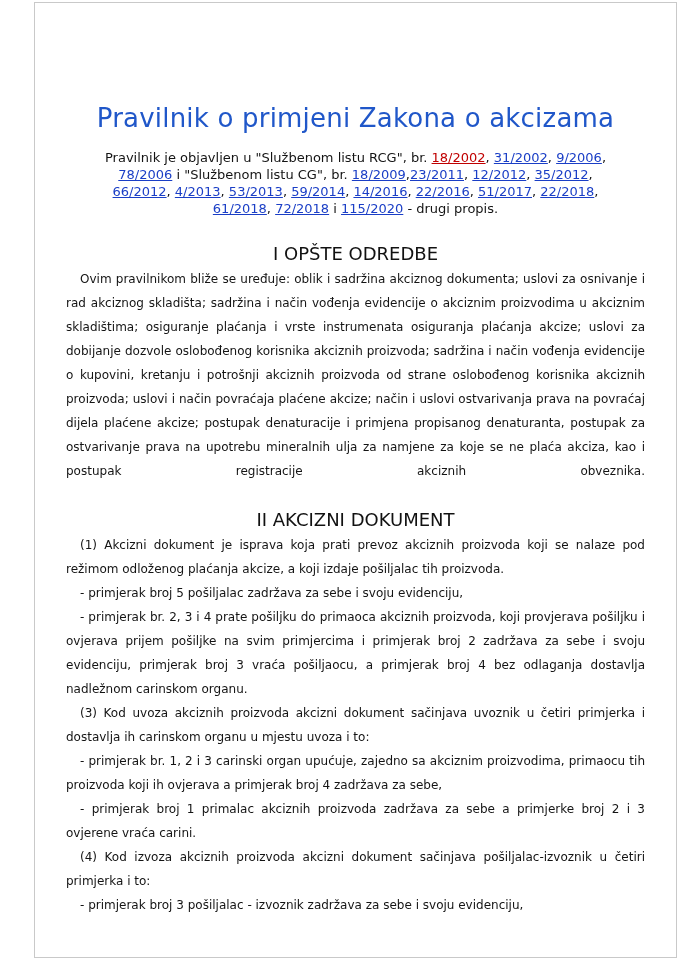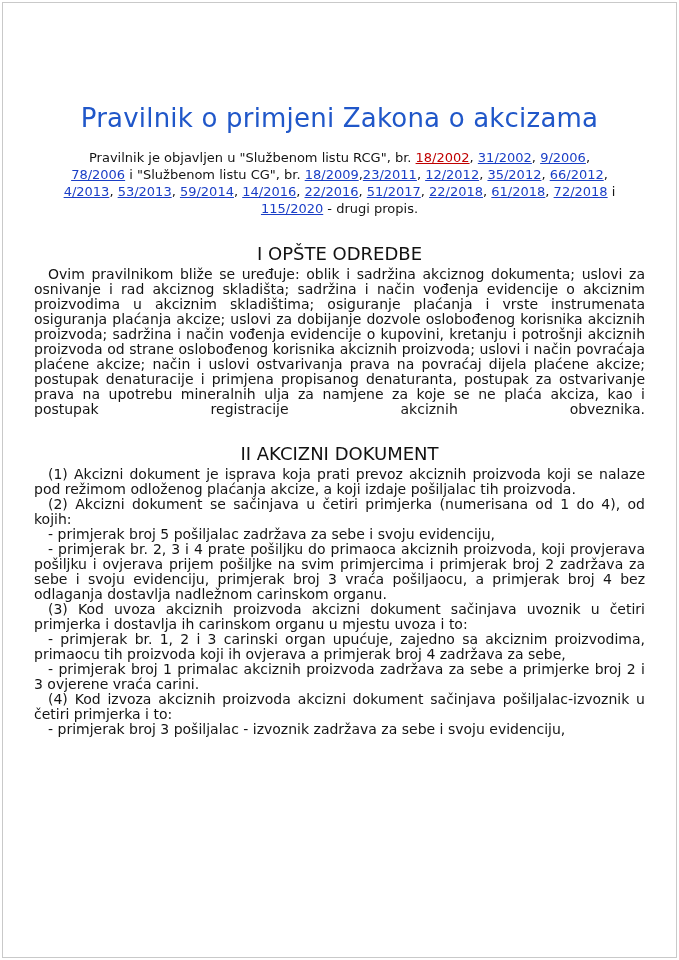--- a/index.html
+++ b/index.html
@@ -9,20 +9,21 @@
     color:var(--text-color,#141414);
     -webkit-font-smoothing:antialiased;
   }
   .page {
     position:absolute; inset:2px;
     border:1px solid #c9c9c9;
     box-sizing:border-box;
     padding:100px 31px 12px 31px;
     background:#ffffff;
     overflow:hidden;
+    margin-left:32px;
   }
   .doc-title {
     margin:0 0 16px 0;
     text-align:center;
     font-size:26px;
     font-weight:400;
     color:var(--title-color,#2057c9);
     letter-spacing:0.2px;
   }
   .intro {
@@ -46,22 +47,22 @@
   }
   .article-heading {
     margin:0 0 2px 0;
     text-align:center;
     font-size:13.5px;
     font-weight:bold;
     color:#111;
   }
   .body-text p {
     margin:0;
-    font-size:14px;
-    line-height:15px;
+    font-size:12px;
+    line-height:24px;
     text-align:justify;
     text-indent:14px;
     color:#141414;
   }
   .body-text p.stretch { text-align-last:justify; }
   .section + .section { margin-top:26px; }
 </style>
 </head>
 <body>
 
@@ -75,21 +76,20 @@
     <h2 class="section-heading">I OPŠTE ODREDBE</h2>
     <div class="body-text">
       <p class="stretch">Ovim pravilnikom bliže se uređuje: oblik i sadržina akciznog dokumenta; uslovi za osnivanje i rad akciznog skladišta; sadržina i način vođenja evidencije o akciznim proizvodima u akciznim skladištima; osiguranje plaćanja i vrste instrumenata osiguranja plaćanja akcize; uslovi za dobijanje dozvole oslobođenog korisnika akciznih proizvoda; sadržina i način vođenja evidencije o kupovini, kretanju i potrošnji akciznih proizvoda od strane oslobođenog korisnika akciznih proizvoda; uslovi i način povraćaja plaćene akcize; način i uslovi ostvarivanja prava na povraćaj dijela plaćene akcize; postupak denaturacije i primjena propisanog denaturanta, postupak za ostvarivanje prava na upotrebu mineralnih ulja za namjene za koje se ne plaća akciza, kao i postupak registracije akciznih obveznika.</p>
     </div>
   </div>
 
   <div class="section">
     <h2 class="section-heading">II AKCIZNI DOKUMENT</h2>
     <div class="body-text">
       <p>(1) Akcizni dokument je isprava koja prati prevoz akciznih proizvoda koji se nalaze pod režimom odloženog plaćanja akcize, a koji izdaje pošiljalac tih proizvoda.</p>
-      <p>(2) Akcizni dokument se sačinjava u četiri primjerka (numerisana od 1 do 4), od kojih:</p>
       <p>- primjerak broj 5 pošiljalac zadržava za sebe i svoju evidenciju,</p>
       <p>- primjerak br. 2, 3 i 4 prate pošiljku do primaoca akciznih proizvoda, koji provjerava pošiljku i ovjerava prijem pošiljke na svim primjercima i primjerak broj 2 zadržava za sebe i svoju evidenciju, primjerak broj 3 vraća pošiljaocu, a primjerak broj 4 bez odlaganja dostavlja nadležnom carinskom organu.</p>
       <p>(3) Kod uvoza akciznih proizvoda akcizni dokument sačinjava uvoznik u četiri primjerka i dostavlja ih carinskom organu u mjestu uvoza i to:</p>
       <p>- primjerak br. 1, 2 i 3 carinski organ upućuje, zajedno sa akciznim proizvodima, primaocu tih proizvoda koji ih ovjerava a primjerak broj 4 zadržava za sebe,</p>
       <p>- primjerak broj 1 primalac akciznih proizvoda zadržava za sebe a primjerke broj 2 i 3 ovjerene vraća carini.</p>
       <p>(4) Kod izvoza akciznih proizvoda akcizni dokument sačinjava pošiljalac-izvoznik u četiri primjerka i to:</p>
       <p>- primjerak broj 3 pošiljalac - izvoznik zadržava za sebe i svoju evidenciju,</p>
     </div>
   </div>
 

